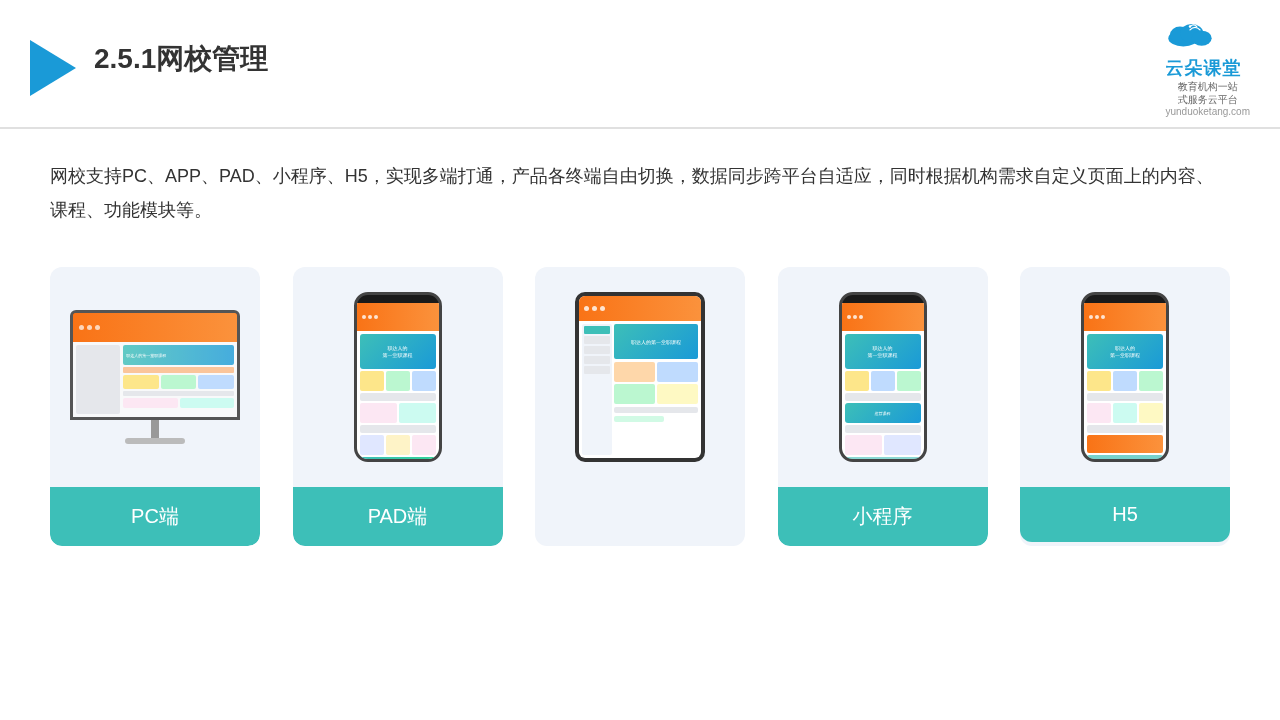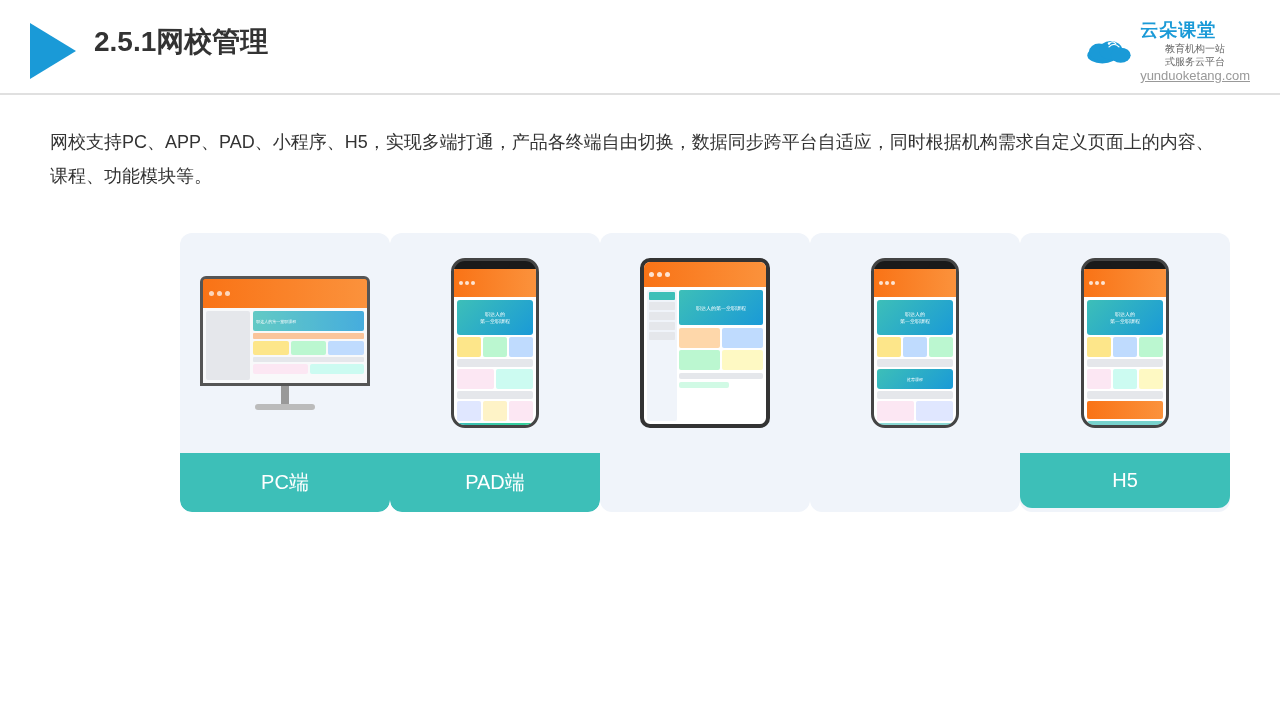--- a/index.html
+++ b/index.html
@@ -35,59 +35,58 @@
       font-weight: 600;
       color: #333;
     }
     .header-right {
       display: flex;
       align-items: center;
       gap: 8px;
     }
     .brand-icon {
       display: flex;
-      align-items: center;
       gap: 6px;
+      flex-direction: column;
     }
     .cloud-svg {
       width: 50px;
       height: 32px;
     }
     .brand-name-cn {
       font-size: 18px;
       font-weight: bold;
       color: #1a9ad7;
       letter-spacing: 1px;
     }
     .brand-tagline {
       font-size: 10px;
       color: #666;
       text-align: center;
       line-height: 1.3;
     }
     .brand-url {
-      font-size: 13px;
+      font-size: 10px;
       color: #999;
       text-align: center;
-      text-decoration: underline;
     }
 
     
     .description {
       padding: 30px 50px 10px 50px;
       font-size: 18px;
       color: #333;
       line-height: 1.9;
     }
 
     
     .cards-container {
       display: flex;
       padding: 30px 50px 20px 50px;
-      justify-content: flex-end;
+      justify-content: space-between;
     }
 
     .card {
       background: #f0f4fa;
       border-radius: 12px;
       width: 210px;
       display: flex;
       flex-direction: column;
       align-items: center;
       overflow: hidden;
@@ -564,20 +563,21 @@
               <div class="ps-row">
                 <div class="ps-item" style="background:#fce7f3;"></div>
                 <div class="ps-item" style="background:#e0e7ff;"></div>
               </div>
               <div style="height:5px;background:#3dbfb8;border-radius:2px;opacity:0.6;"></div>
             </div>
           </div>
         </div>
       </div>
     </div>
+    <div class="card-label">小程序</div>
   </div>
 
   <div class="card">
     <div class="card-image-area">
       <div class="phone-mockup">
         <div class="phone-body">
           <div class="phone-notch"></div>
           <div class="phone-screen">
             <div class="phone-screen-header">
               <div class="ph-dot"></div>

